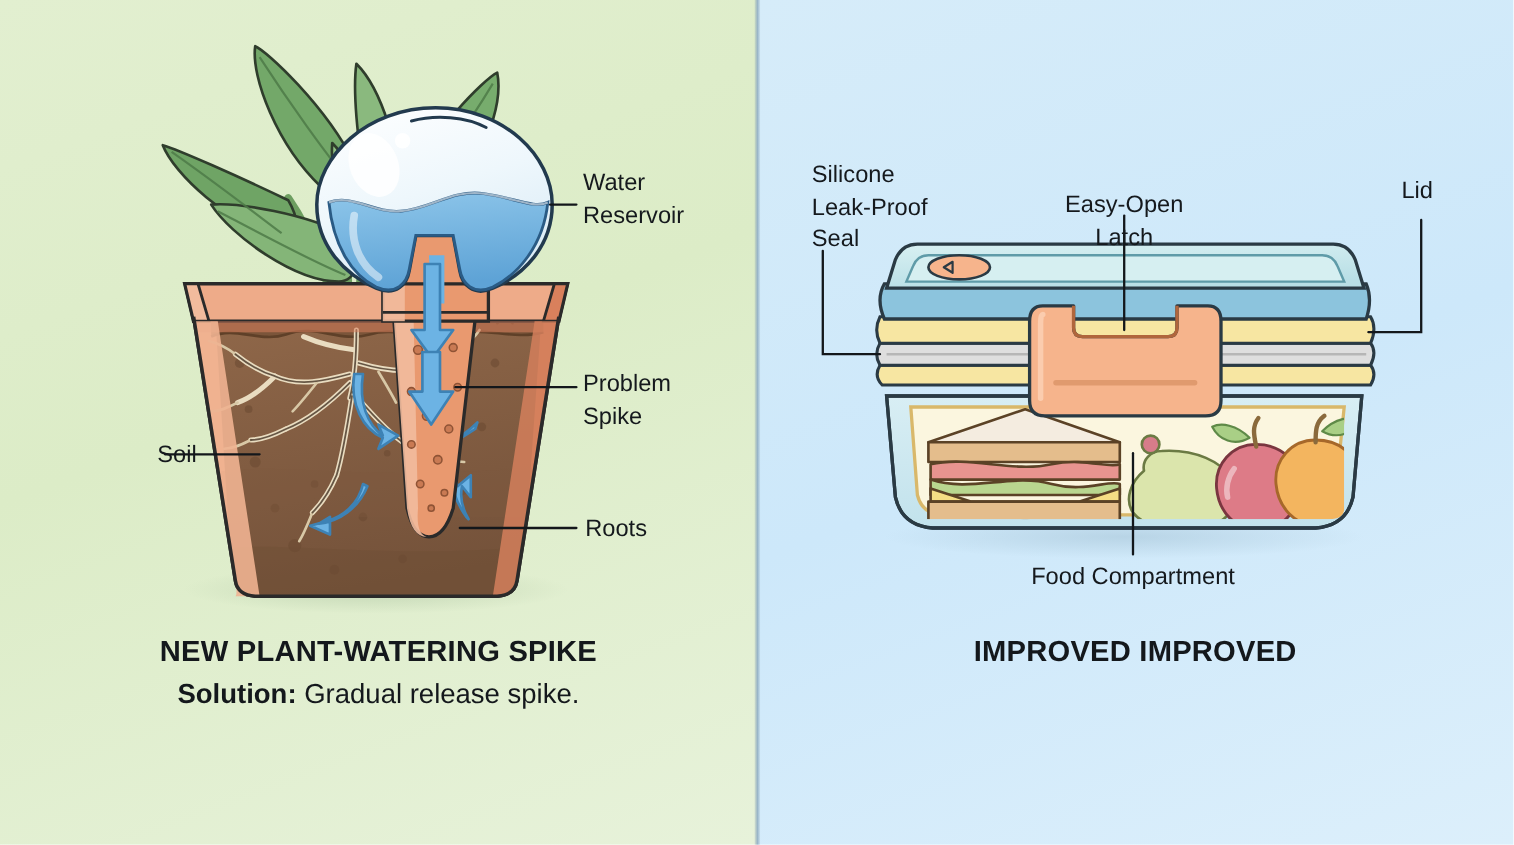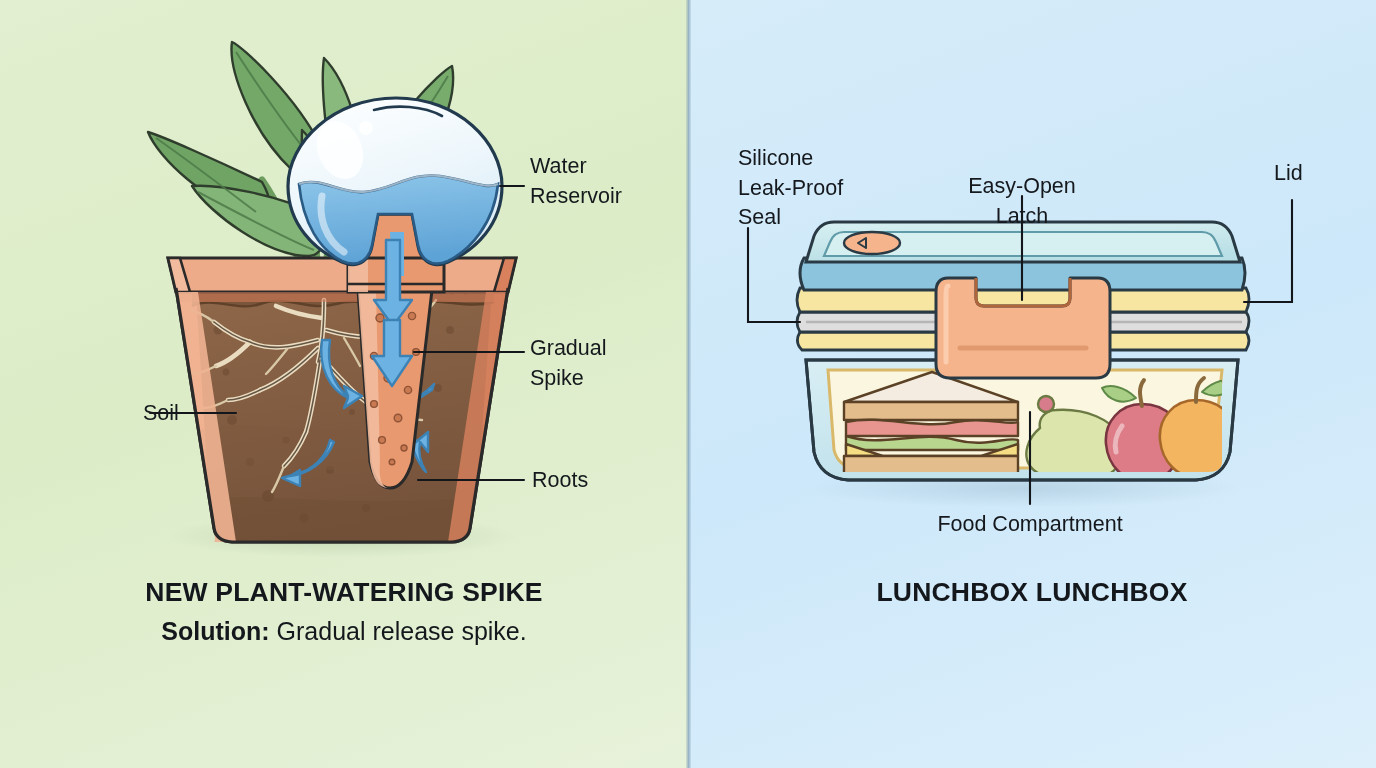--- a/index.html
+++ b/index.html
@@ -373,21 +373,21 @@
         <line x1="1022" y1="196" x2="1022" y2="300"></line>
         <path d="M1292,200 L1292,302 L1244,302"></path>
         <line x1="1030" y1="412" x2="1030" y2="504"></line>
       </g>
     </g>
   </svg>
 
   <div class="lbl" id="lbl-water-reservoir" style="left:530px; top:152px;">Water
 Reservoir</div>
 
-  <div class="lbl" id="lbl-ceramic-spike" style="left:530px; top:334px;">Gradual
+  <div class="lbl" id="lbl-ceramic-spike" style="left:530px; top:334px;">Problem
 Spike</div>
 
   <div class="lbl" id="lbl-soil" style="left:96px; top:399px;margin-left:47px;">Soil</div>
 
   <div class="lbl" id="lbl-roots" style="left:532px; top:466px;">Roots</div>
 
   <div class="lbl" id="lbl-silicone-seal" style="left:738px; top:128px;margin-top:16px;">Silicone
 Leak-Proof
 Seal</div>
 
@@ -400,16 +400,16 @@
 
   <div class="caption" id="caption-left">
     <div class="title">NEW PLANT-WATERING SPIKE</div>
     <div class="row">
       <b>Solution:</b>
       <span>Gradual release spike.</span>
     </div>
   </div>
 
   <div class="caption" id="caption-right">
-    <div class="title">LUNCHBOX LUNCHBOX</div>
+    <div class="title">IMPROVED IMPROVED</div>
   </div>
 
 </div>
 
 </body></html>

